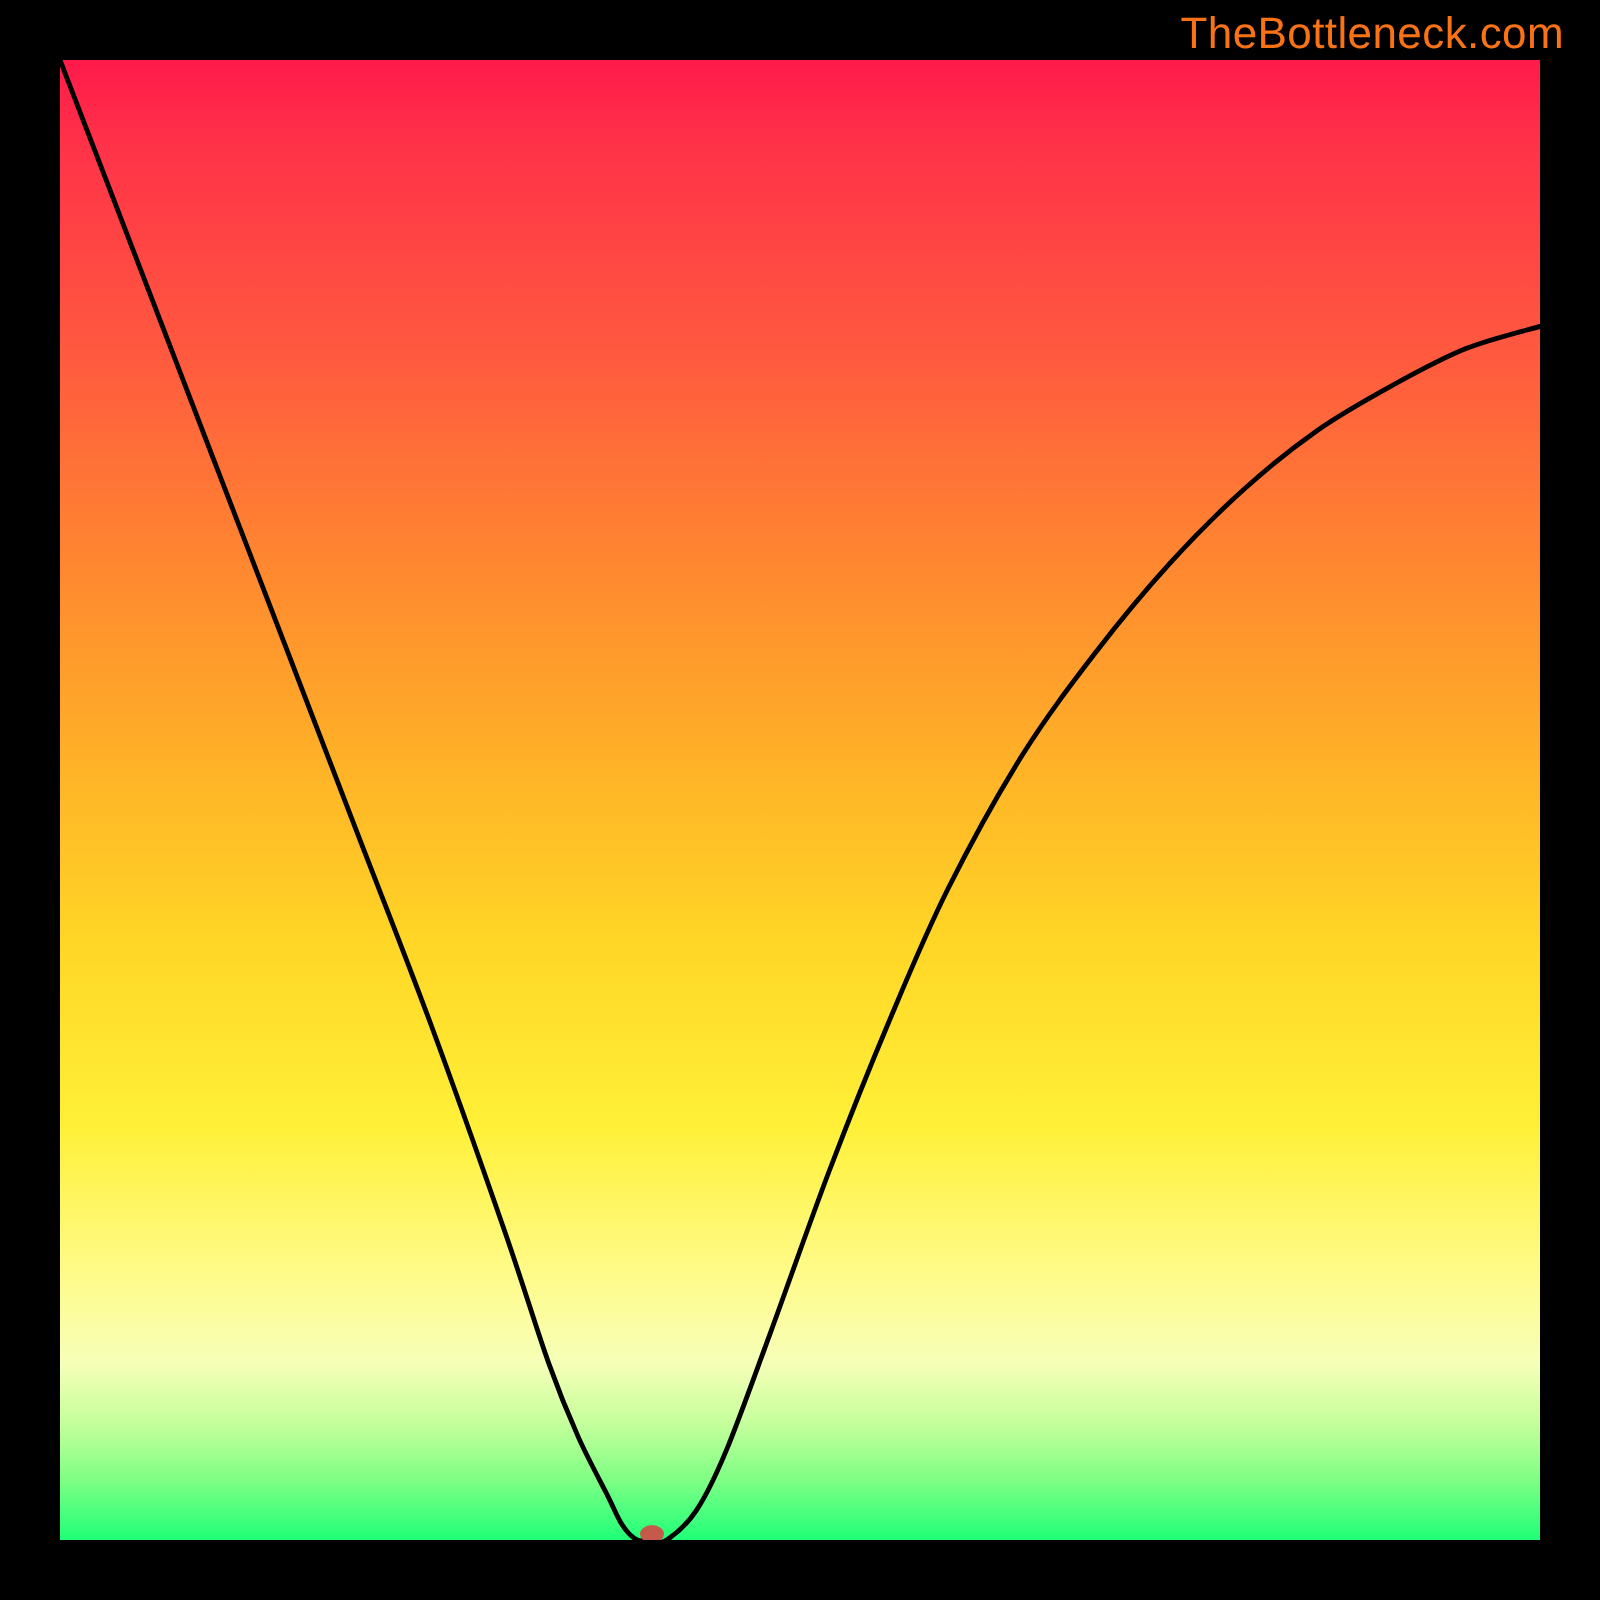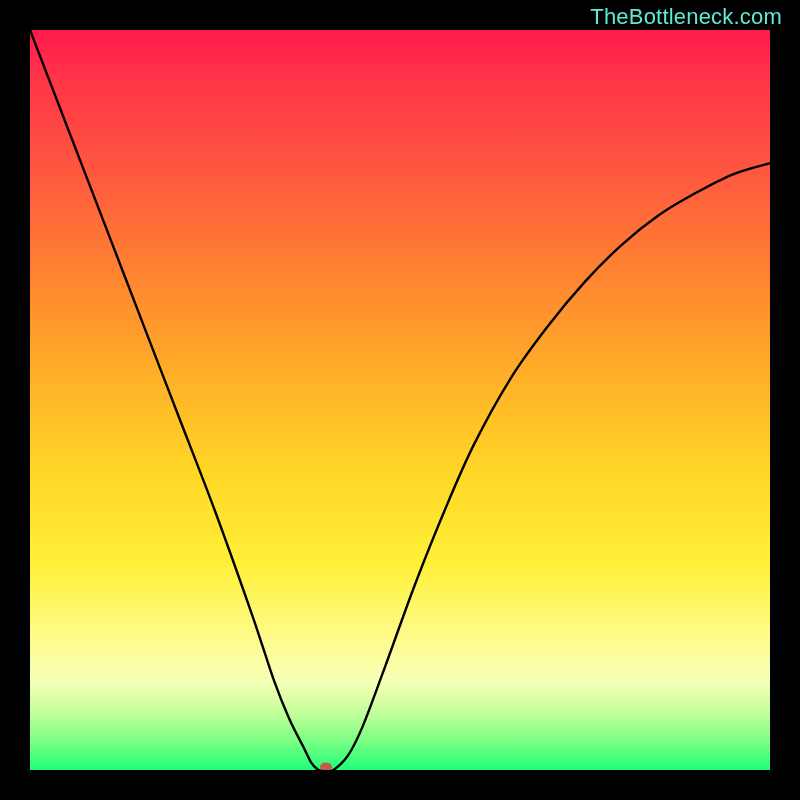--- a/index.html
+++ b/index.html
@@ -9,21 +9,21 @@
     width: 800px;
     height: 800px;
     background: #000;
   }
   .watermark {
     position: absolute;
     top: 4px;
     right: 18px;
     font-family: Arial, Helvetica, sans-serif;
     font-size: 22px;
-    color: #5eead4;
+    color: #f97316;
     letter-spacing: 0.2px;
     user-select: none;
   }
   .plot-area {
     position: absolute;
     left: 30px;
     top: 30px;
     width: 740px;
     height: 740px;
     

